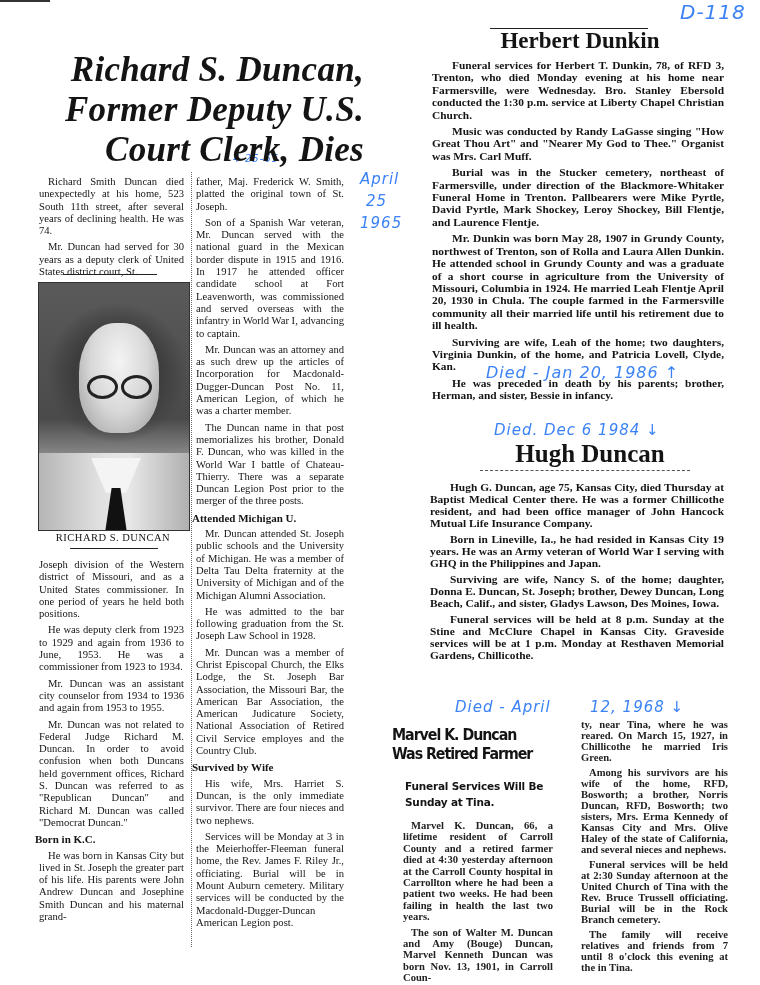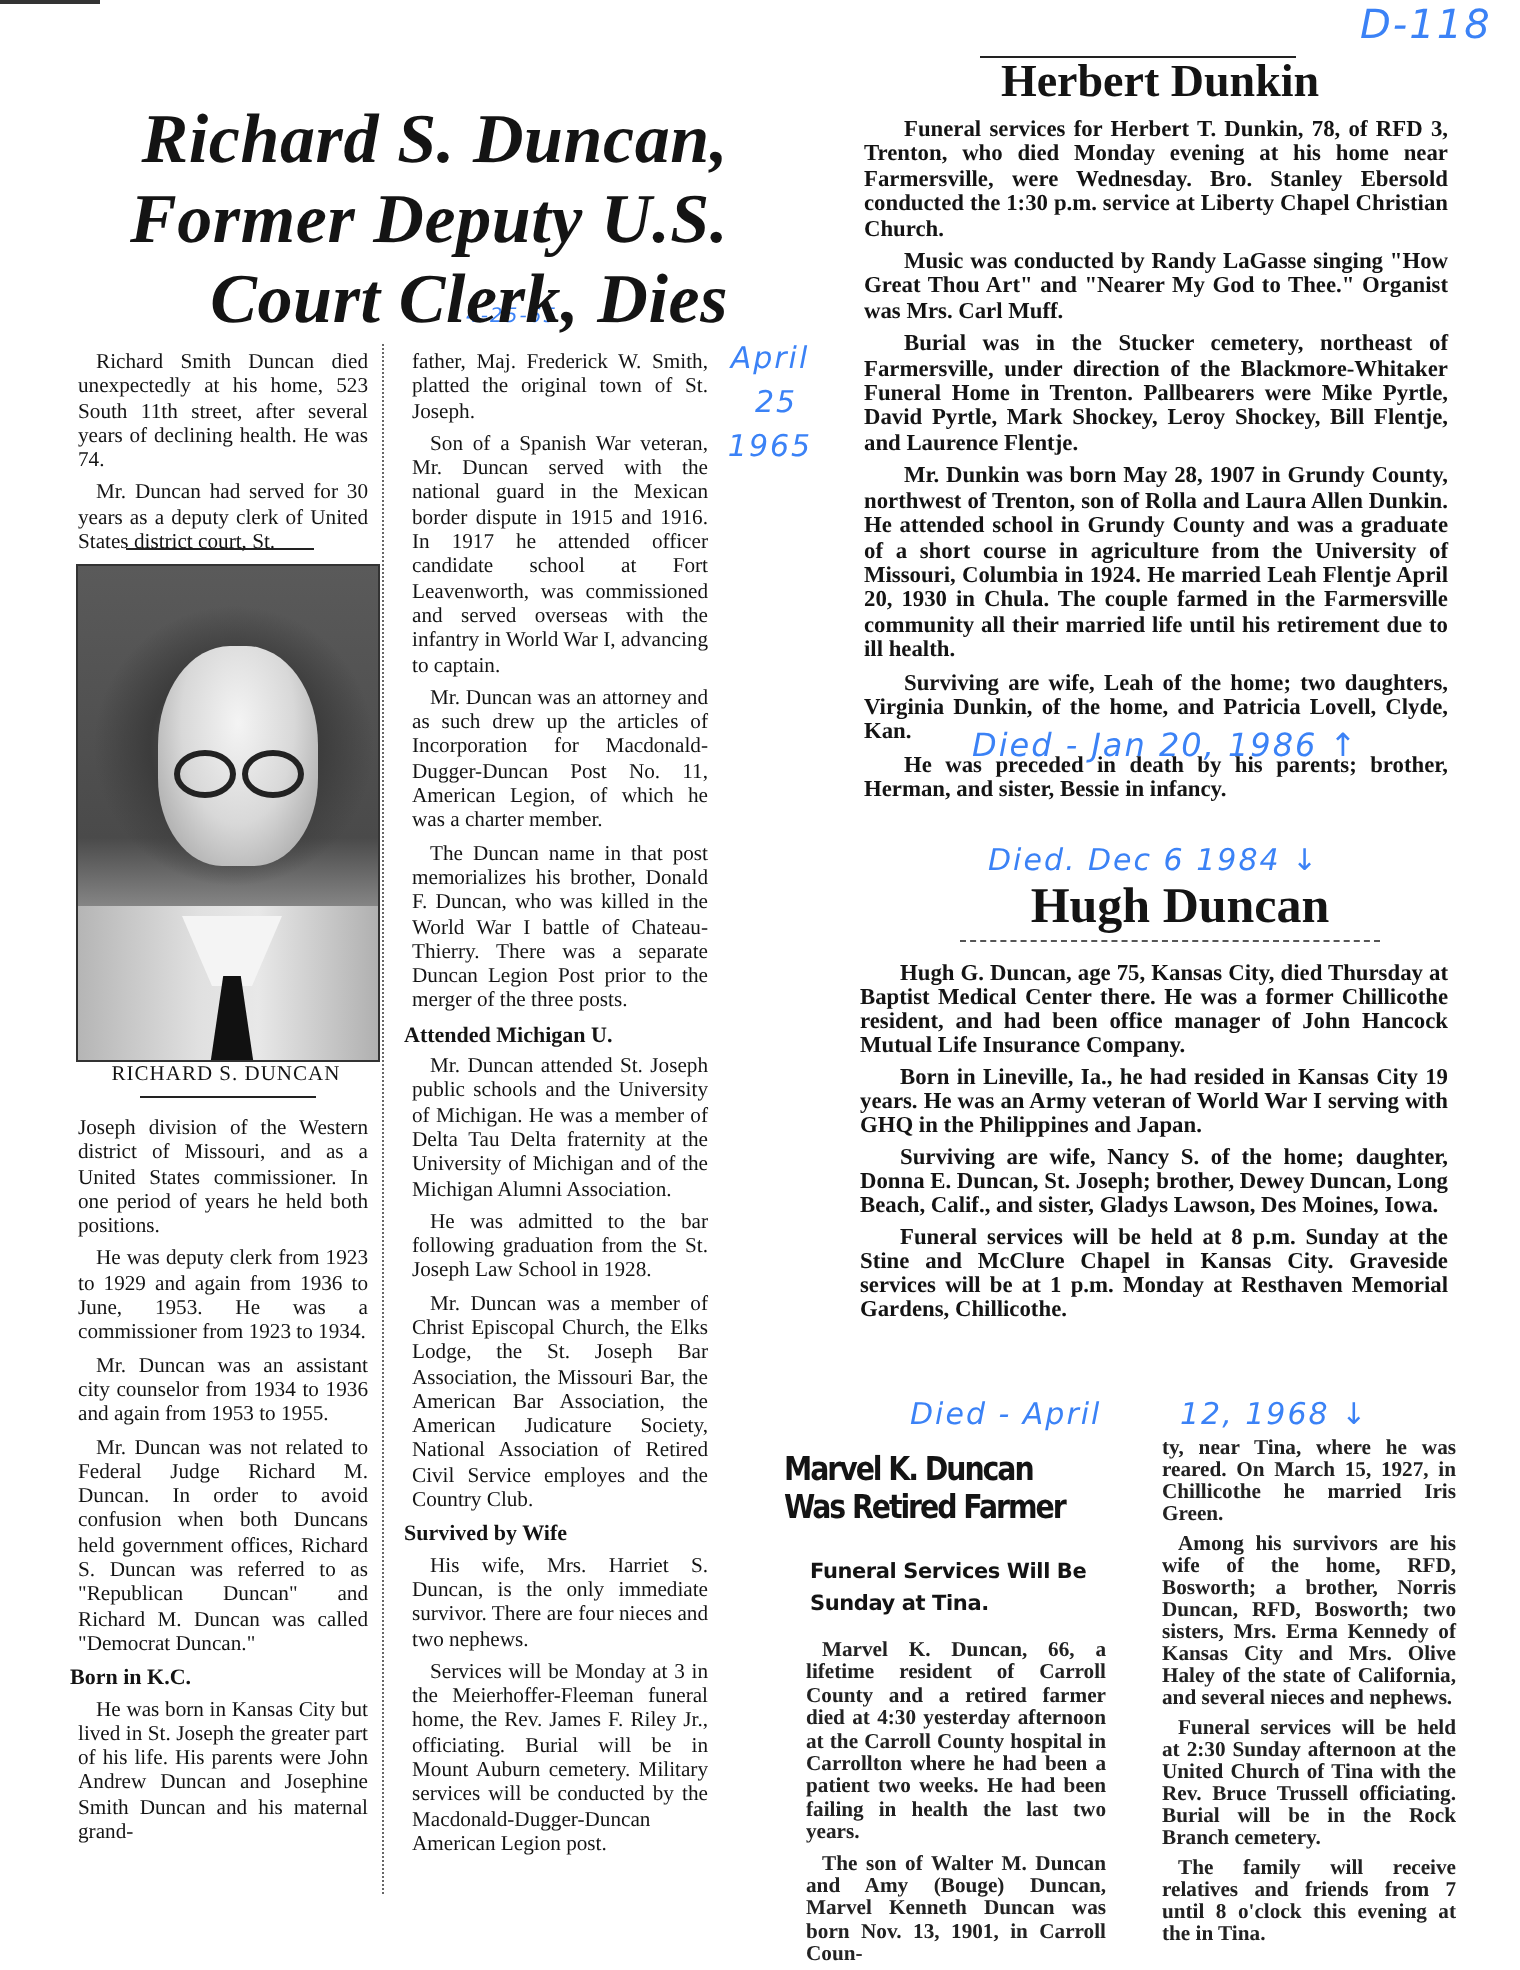--- a/index.html
+++ b/index.html
@@ -10,21 +10,21 @@
   p { margin: 4px; text-indent: 9px; text-align: justify; }
   .col { font-size: 10.6px; line-height: 12.3px; }
   .subhead { font-weight: bold; margin: 4px 0 3px 0; text-indent: 0; font-size: 11px; }
   .rule { border-top: 1px solid #222; }
   .dotted-v { border-left: 1px dotted #666; }
 
   
   #rsd-headline { left: 34px; top: 50px; width: 330px; font-family: Liberation Serif, serif; font-weight: bold;
                   font-style: italic; font-size: 35px; line-height: 40px; letter-spacing: 0.3px; text-align: right; }
   #rsd-col1 { left: 35px; top: 172px; width: 153px; }
-  #rsd-col2 { left: 198px; top: 172px; width: 156px; padding-left: 4px; }
+  #rsd-col2 { left: 188px; top: 172px; width: 156px; padding-left: 4px; }
   #rsd-photo { left: 38px; top: 282px; width: 150px; height: 247px;
                background:
                  radial-gradient(ellipse 45px 55px at 78px 95px, #e8e8e8 0%, #cfcfcf 40%, rgba(0,0,0,0) 75%),
                  radial-gradient(ellipse 70px 70px at 78px 90px, #6a6a6a 0%, #3c3c3c 60%, rgba(0,0,0,0) 100%),
                  linear-gradient(180deg, #5a5a5a 0%, #4a4a4a 55%, #8a8a8a 70%, #d0d0d0 100%);
                border: 1px solid #333; overflow: hidden; }
   #rsd-photo .face { position:absolute; left:40px; top:40px; width:80px; height:110px; border-radius: 45% 45% 40% 40%;
                      background: radial-gradient(ellipse at 50% 35%, #f4f4f4 0%, #d8d8d8 50%, #9a9a9a 100%); }
   #rsd-photo .glasses { position:absolute; left:48px; top:92px; width:64px; height:20px; }
   #rsd-photo .glasses span { position:absolute; top:0; width:25px; height:18px; border:3px solid #222; border-radius: 50%; }
@@ -59,21 +59,21 @@
                  font-size: 16.5px; line-height: 19px; letter-spacing: -1.2px; transform: scaleX(0.86); transform-origin: left top; }
   #mk-subhead { left: 405px; top: 778px; width: 160px; font-family: "DejaVu Sans", sans-serif; font-weight: bold;
                 font-size: 10.5px; line-height: 16px; letter-spacing: -0.2px; }
   #mk-col1 { left: 399px; top: 816px; width: 158px; font-size: 10.6px; line-height: 11.4px; font-weight: bold; color:#222; }
   #mk-col2 { left: 577px; top: 715px; width: 155px; font-size: 10.6px; line-height: 11.0px; font-weight: bold; color:#222; }
   #mk-col1 p, #mk-col2 p { text-indent: 8px; }
 
   
   #note-d118 { left: 680px; top: 0px; font-size: 20px; }
   #note-date-short { left: 233px; top: 153px; font-size: 10px; }
-  #note-april { left: 360px; top: 168px; font-size: 15px; line-height: 22px; width: 50px; text-align: center; }
+  #note-april { left: 360px; top: 168px; font-size: 15px; line-height: 22px; width: 50px; text-align: left; }
   #note-died-jan { left: 486px; top: 363px; font-size: 16px; }
   #note-died-dec { left: 494px; top: 421px; font-size: 15px; }
   #note-died-april { left: 455px; top: 698px; font-size: 15px; }
   #note-12-1968 { left: 590px; top: 698px; font-size: 15px; }
   #scan-mark { left: 0px; top: 0px; width: 50px; border-top: 2px solid #333; }
 </style>
 </head>
 <body>
 
 <div class="abs" id="scan-mark"></div>

